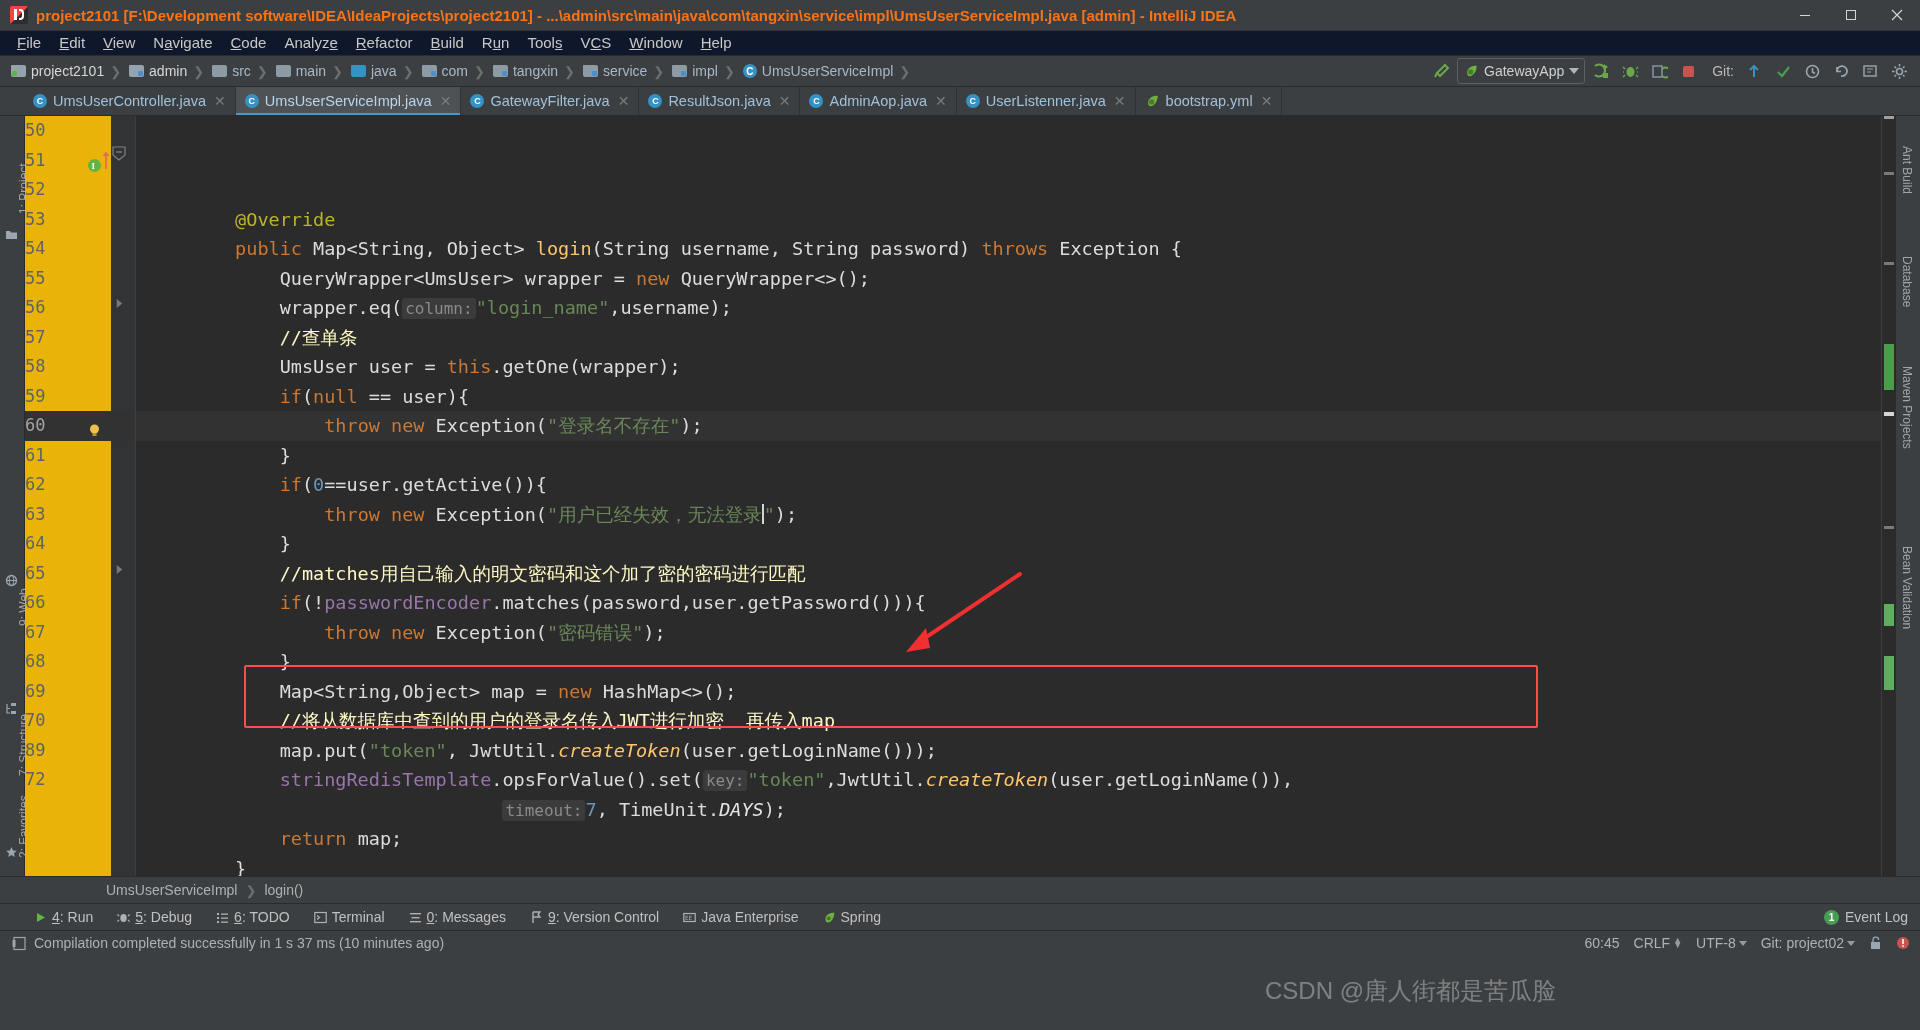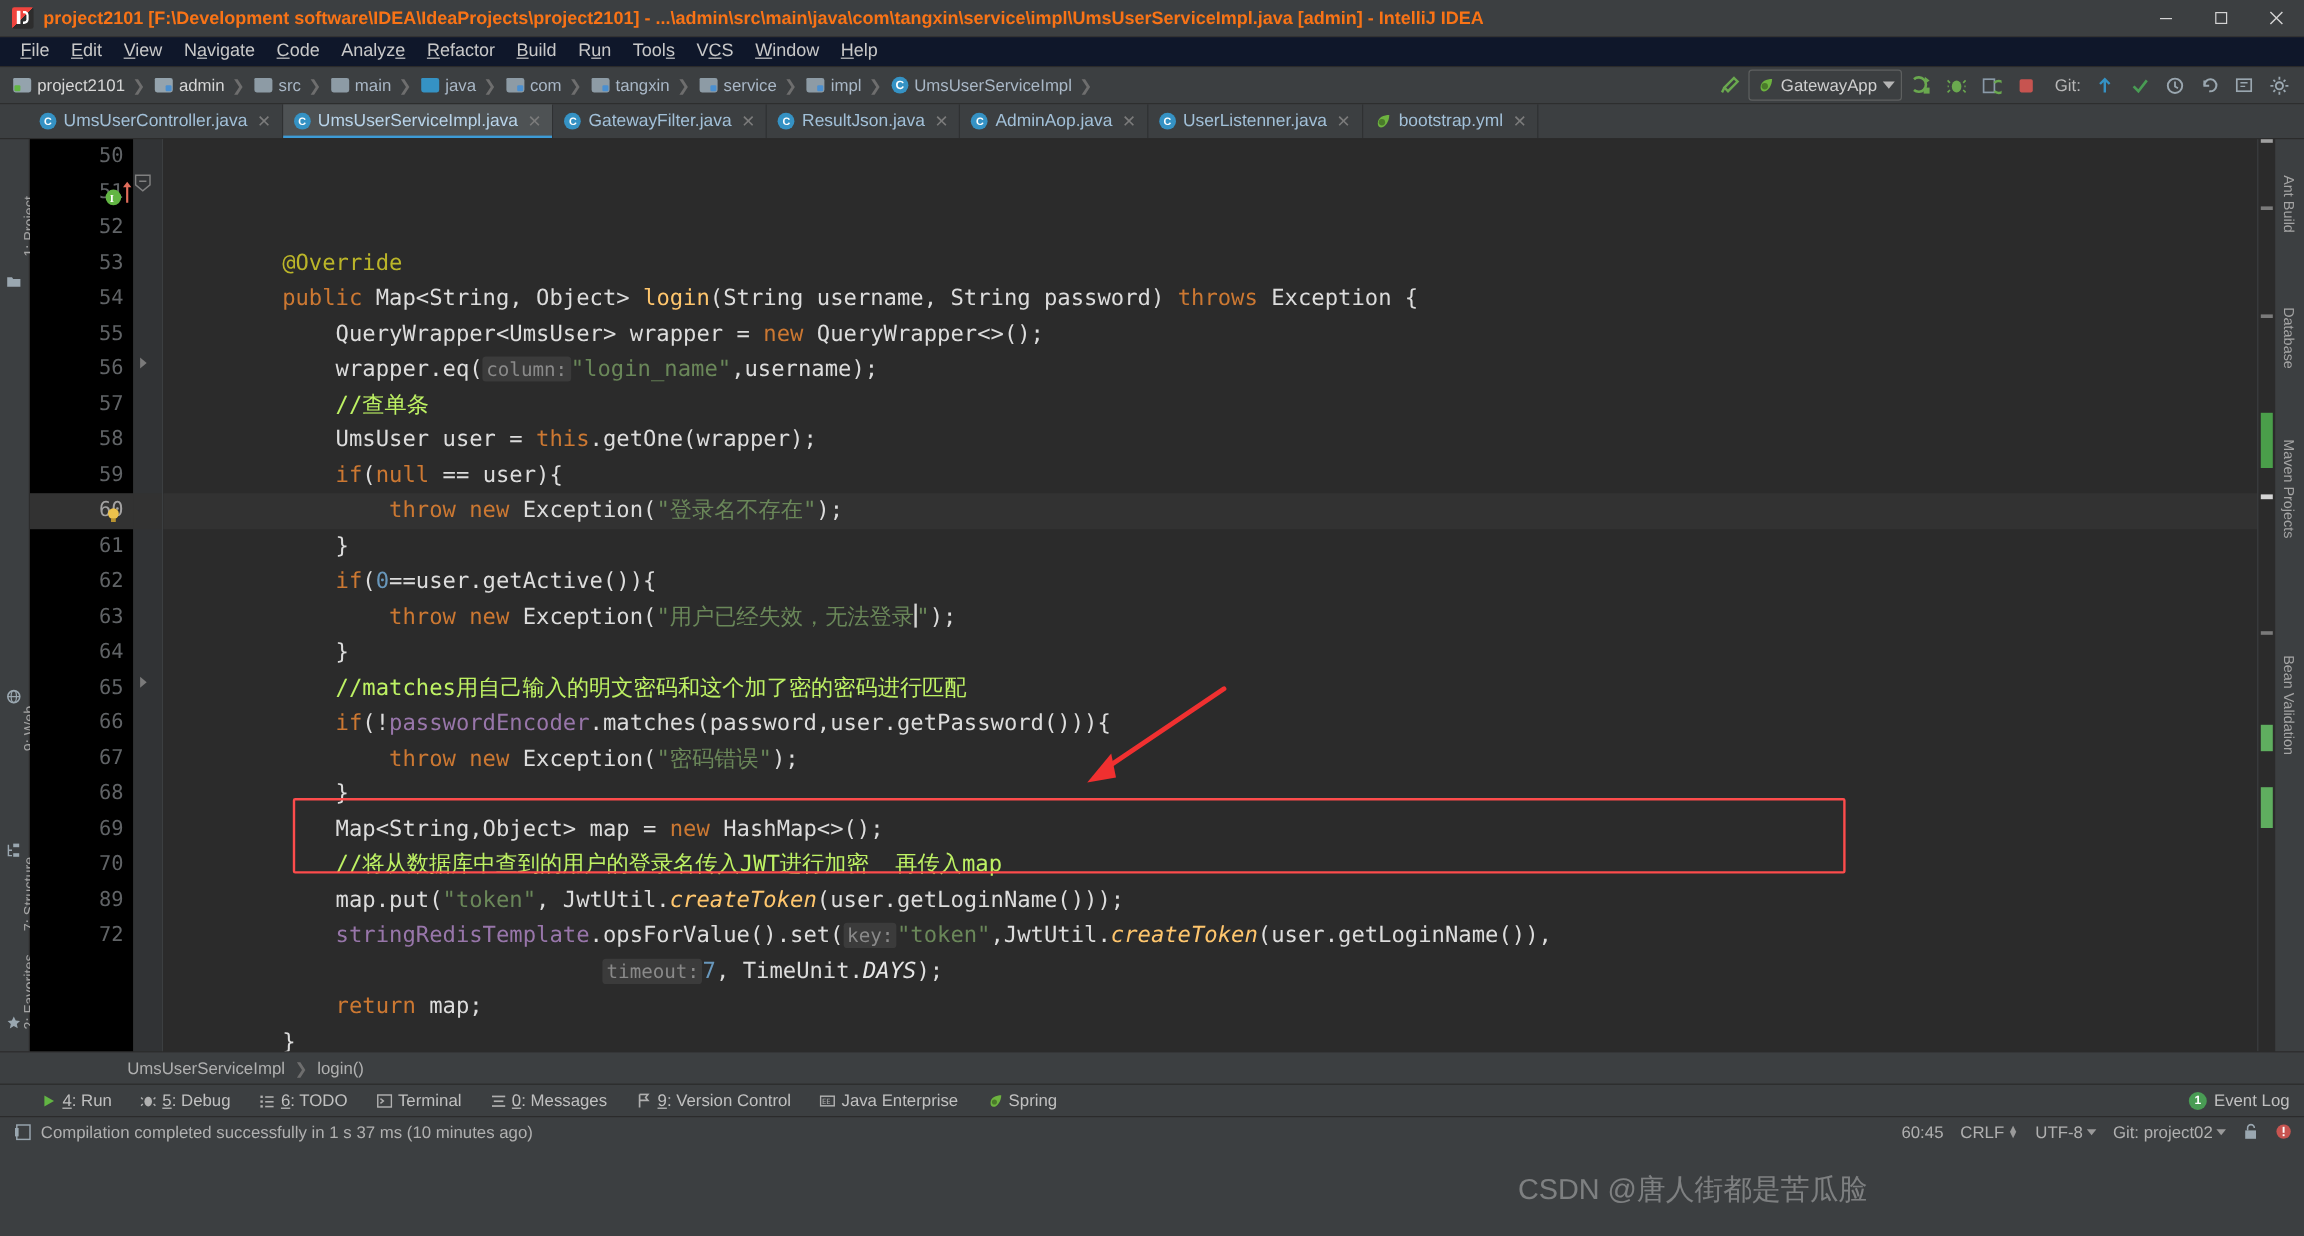--- a/index.html
+++ b/index.html
@@ -69,34 +69,34 @@
   .tab .leaf{width:15px;height:14px;flex:none;}
   .tab .x{color:#7b7b7b;font-size:14px;margin-left:2px;}
 
   
   .main{position:relative;height:760px;display:flex;background:#2b2b2b;}
   .lgutter{width:24px;background:#3c3f41;position:relative;flex:none;border-right:1px solid #2b2b2b;}
   .vtab{position:absolute;left:-1px;transform-origin:left top;font-size:12px;color:#a5a5a5;white-space:nowrap;}
   .vtab.lt{transform:rotate(-90deg);}
   .lg-ico{position:absolute;left:5px;width:13px;height:13px;}
 
-  .gutter{width:86px;background:#000000;flex:none;position:relative;
-     font-family:"DejaVu Sans Mono", monospace;font-size:17px;color:#606366;text-align:right;}
+  .gutter{width:86px;background:#eab308;flex:none;position:relative;
+     font-family:"DejaVu Sans Mono", monospace;font-size:17px;color:#606366;}
   .gline{height:29.5px;line-height:29.5px;padding-right:8px;position:relative;}
   .gutter2{width:24px;background:#313335;flex:none;position:relative;border-right:1px solid #3c3f41;}
 
   .code{flex:1;position:relative;background:#2b2b2b;overflow:hidden;
      font-family:"DejaVu Sans Mono", monospace;font-size:18.5px;line-height:29.5px;
      white-space:pre;color:#a9b7c6;padding-left:10px;}
   .cline{height:29.5px;}
 
   
   .kw{color:#cc7832;}
   .str{color:#6a8759;}
-  .cmt{color:#bef264;}
+  .cmt{color:#fef9c3;}
   .num{color:#6897bb;}
   .fn{color:#ffc66d;}
   .fni{color:#ffc66d;font-style:italic;}
   .fld{color:#9876aa;}
   .fldi{color:#e5e5e5;font-style:italic;}
   .anno{color:#bbb529;}
   .white{color:#dcdcdc;}
   .hint{color:#8a8a8a;background:#3b3b3b;border-radius:3px;padding:1px 3px;font-size:16px;}
   .caret-bar{display:inline-block;width:2px;height:20px;background:#d4d4d4;vertical-align:-3px;}
 

